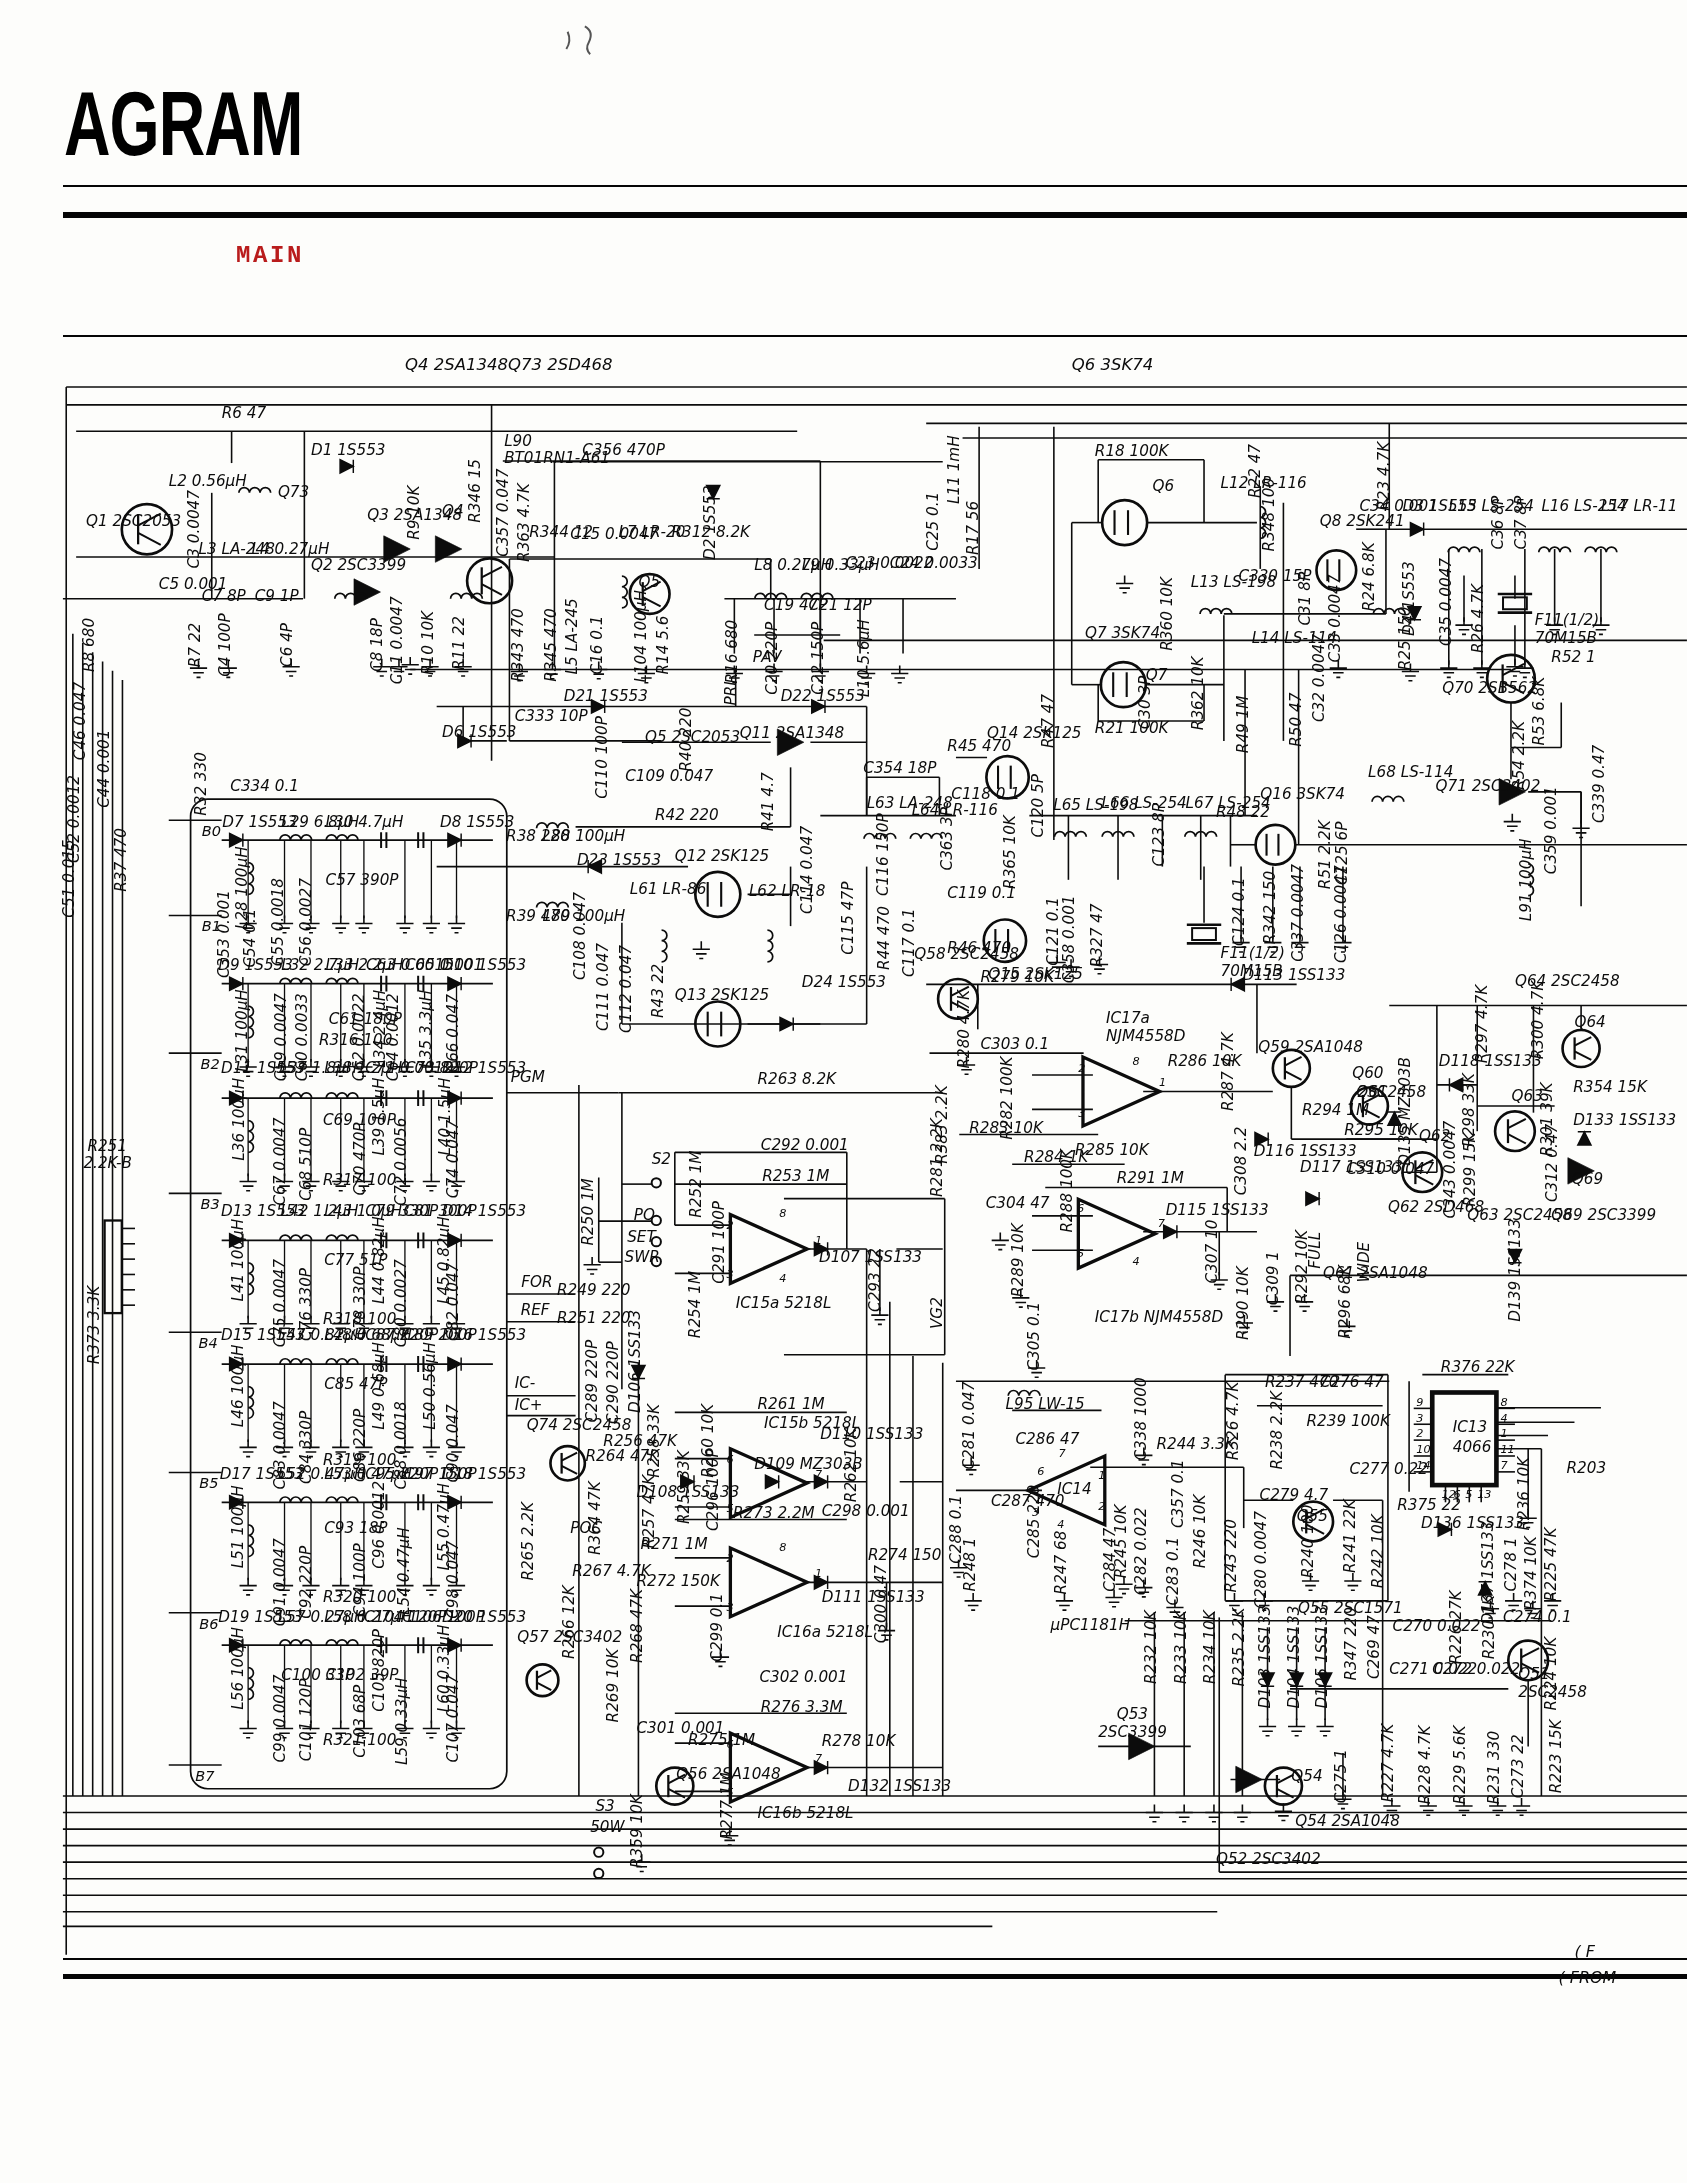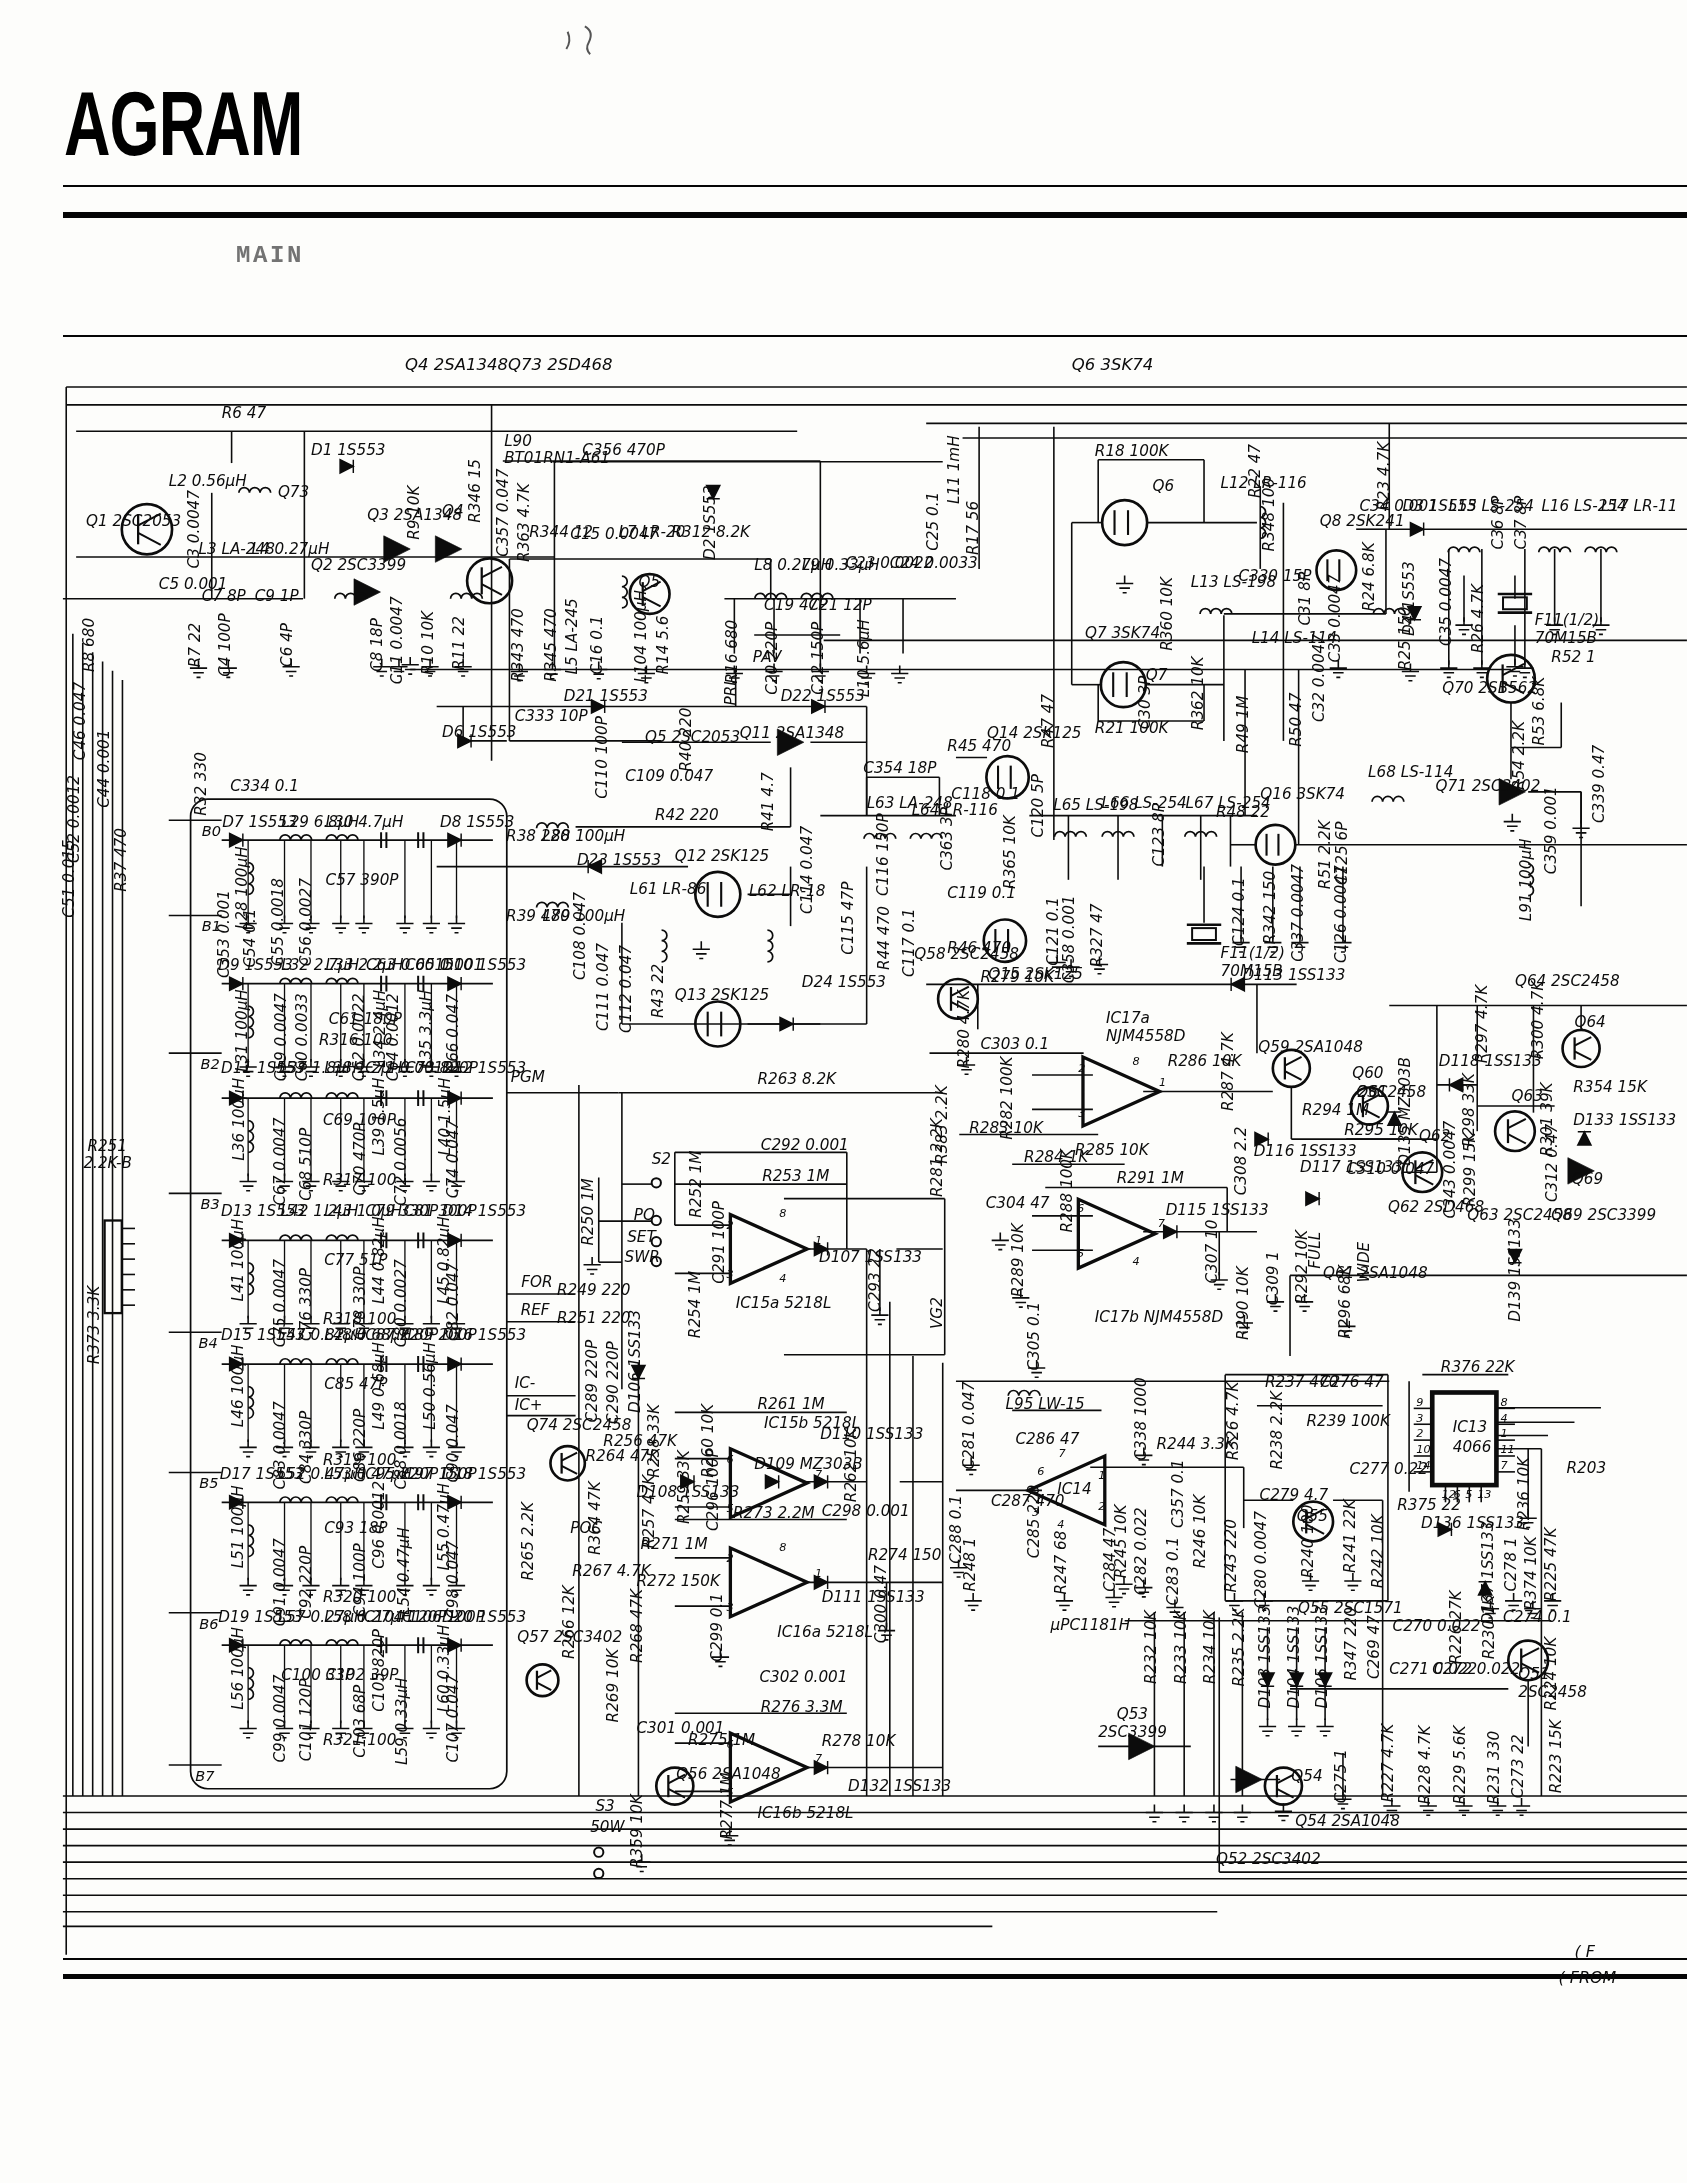--- a/index.html
+++ b/index.html
@@ -2,21 +2,21 @@
 <html style="font-size:10.6px"><head>
 <meta charset="utf-8">
 <style>
   html,body{margin:0;padding:0;background:#e8e8e4;}
   #sheet{position:relative;width:1687px;height:2183px;background:#fdfdfb;overflow:hidden;
          font-family:"Liberation Sans",sans-serif;color:#0d0d0d;}
   #title{position:absolute;left:64px;top:71px;font-size:87px;font-weight:700;
          letter-spacing:-1.3px;transform:scaleX(.74) scaleY(1.05);transform-origin:left top;
          font-family:"Liberation Sans",sans-serif;color:#000;}
   #main-label{position:absolute;left:236px;top:242px;font-size:24px;font-weight:600;
-         letter-spacing:2.6px;font-family:"Liberation Mono","DejaVu Sans Mono",monospace;color:#737373;}
+         letter-spacing:2.6px;font-family:"Liberation Mono","DejaVu Sans Mono",monospace;color:#b91c1c;}
   .rule{position:absolute;left:63px;width:1624px;background:#050505;}
   #rule1{top:185px;height:2px;}
   #rule2{top:212px;height:6px;}
   #rule3{top:335px;height:2px;}
   #rule4{top:1958px;height:2px;}
   #rule5{top:1974px;height:5.3px;}
   #schem{position:absolute;left:0;top:0;}
   svg text{font-family:"DejaVu Sans","Liberation Sans",sans-serif;font-style:italic;fill:#0c0c0c;}
 </style>
 </head>

